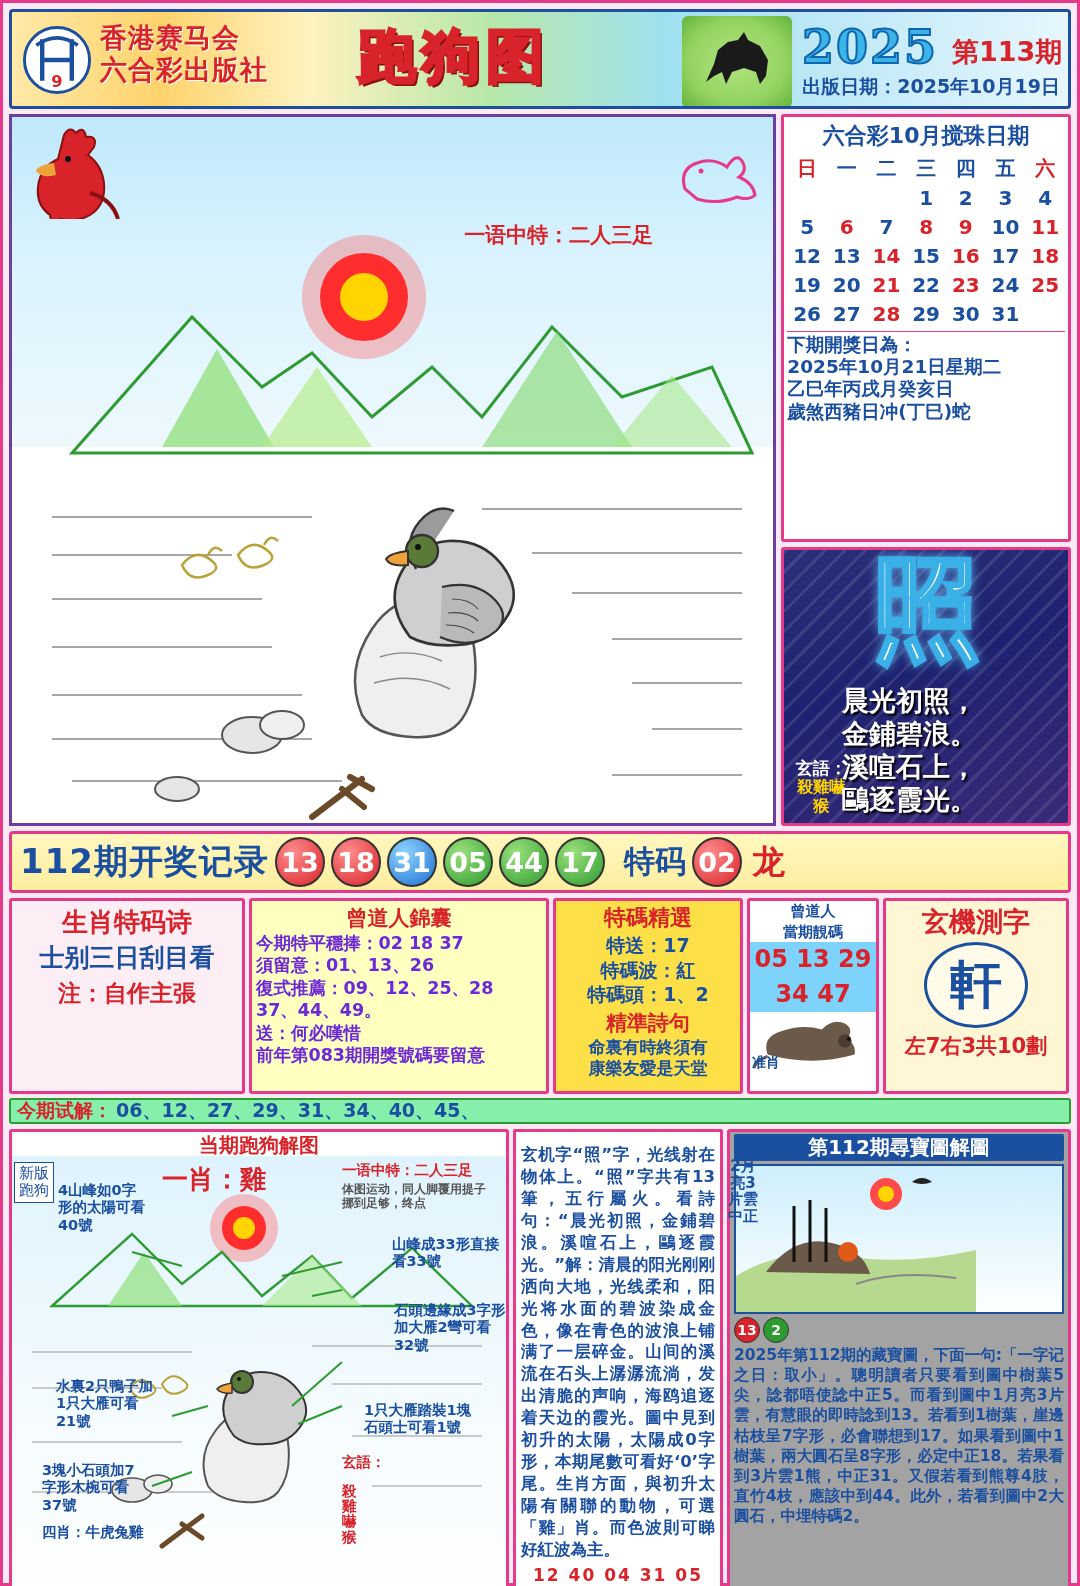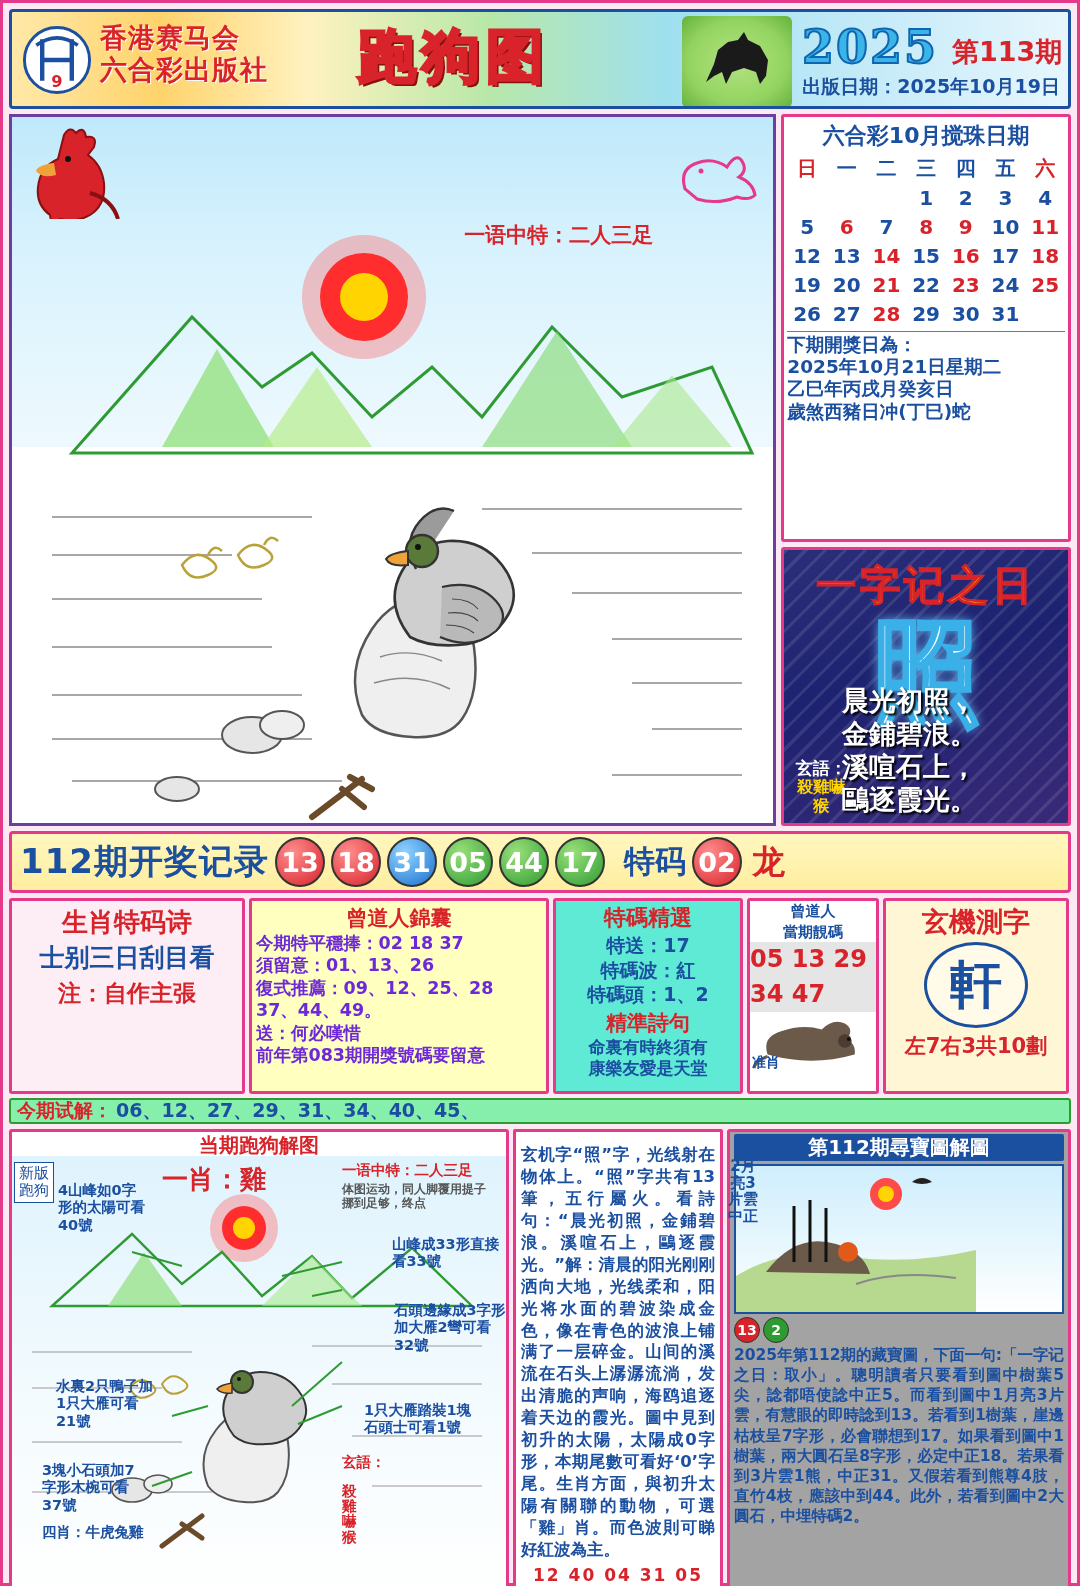--- a/index.html
+++ b/index.html
@@ -164,29 +164,29 @@
 
   .p1 { width:236px; background:#fdeef6; }
   .p1 .pnl-title { font-size:26px; color:#d8232a; margin:2px 0 1px; }
   .p1 .line { font-size:25px; color:#1b4fa0; text-align:center; line-height:1.32; font-weight:bold;}
   .p1 .note { font-size:23px; color:#d8232a; text-align:center; margin-top:4px; font-weight:bold;}
 
   .p2 { width:300px; background:#ffffc0; }
   .p2 .pnl-title { font-size:21px; color:#d8232a; margin:1px 0 0; }
   .p2 .t { font-size:17.5px; color:#6d28d9; line-height:1.28; font-weight:bold; }
 
-  .p3 { width:190px; background:#5eead4; }
+  .p3 { width:190px; background:#fde047; }
   .p3 .pnl-title { font-size:22px; color:#d8232a; }
   .p3 .row { font-size:19px; color:#1b4fa0; text-align:center; font-weight:bold; line-height:1.3;}
   .p3 .sub { font-size:21px; color:#d8232a; text-align:center; font-weight:bold; margin-top:2px;}
   .p3 .poem { font-size:17px; color:#1b4fa0; text-align:center; font-weight:bold; line-height:1.25;}
 
   .p4 { width:132px; background:#ffffff; padding:0; overflow:hidden; }
   .p4 .cap { background:#fff; text-align:center; font-size:15px; color:#1b4fa0; font-weight:bold; line-height:1.1; padding:2px 0;}
-  .p4 .nums { background:#e5e5e5; text-align:left; font-size:24px; color:#d8232a; font-weight:bold; line-height:1.3; padding:2px 0;}
+  .p4 .nums { background:#7dd3fc; text-align:center; font-size:24px; color:#d8232a; font-weight:bold; line-height:1.3; padding:2px 0;}
   .p4 .animal { height:62px; background:#fff; position:relative; }
   .p4 .zh { position:absolute; left:2px; bottom:2px; font-size:14px; color:#1b4fa0; font-weight:bold;}
 
   .p5 { width:186px; background:#fff6d6; }
   .p5 .pnl-title { font-size:27px; color:#d8232a; margin:1px 0 2px;}
   .p5 .bigchar {
     width:104px; height:86px; margin:0 auto; border:3px solid #1b4fa0; border-radius:50%;
     display:flex; align-items:center; justify-content:center;
     font-size:52px; font-weight:bold; color:#1b4fa0; font-family:"DejaVu Serif", serif;
     background:#fffbe8;
@@ -409,21 +409,20 @@
         </table>
         <div class="cal-note">
           <div>下期開獎日為：</div>
           <div>2025年10月21日星期二</div>
           <div>乙巳年丙戌月癸亥日</div>
           <div>歲煞西豬日冲(丁巳)蛇</div>
         </div>
       </div>
 
       <div class="zibox">
-        <div class="zi-title">一字记之日</div>
         <div class="zi-char">照</div>
         <div class="zi-side">
           <div class="lab">玄語：</div>
           <div>殺雞嚇猴</div>
         </div>
         <div class="zi-poem">
           <div>晨光初照，</div>
           <div>金鋪碧浪。</div>
           <div>溪喧石上，</div>
           <div>鷗逐霞光。</div>

